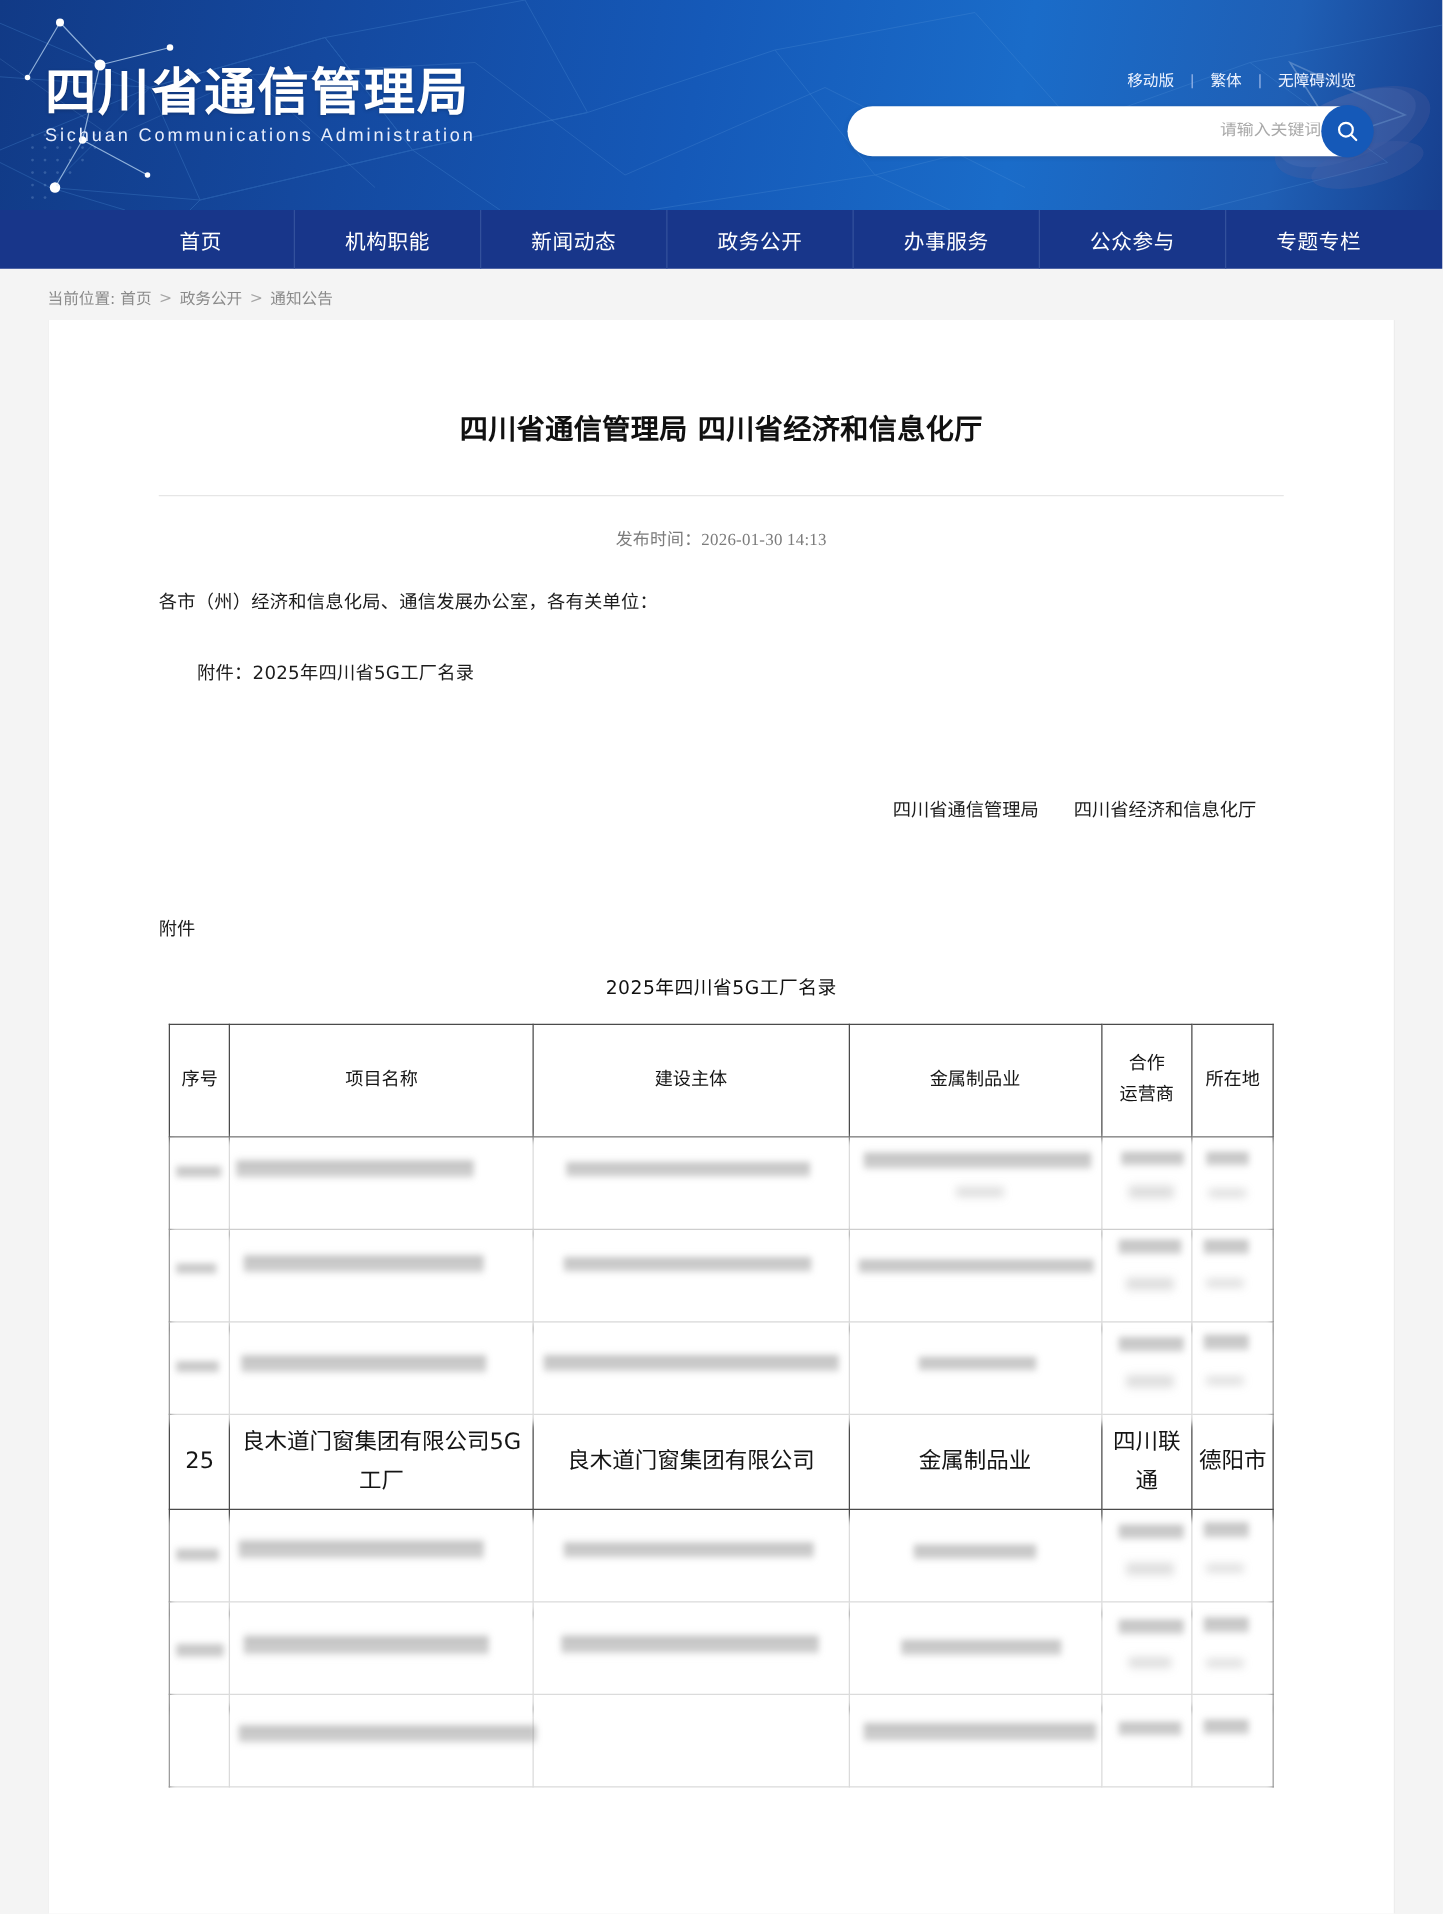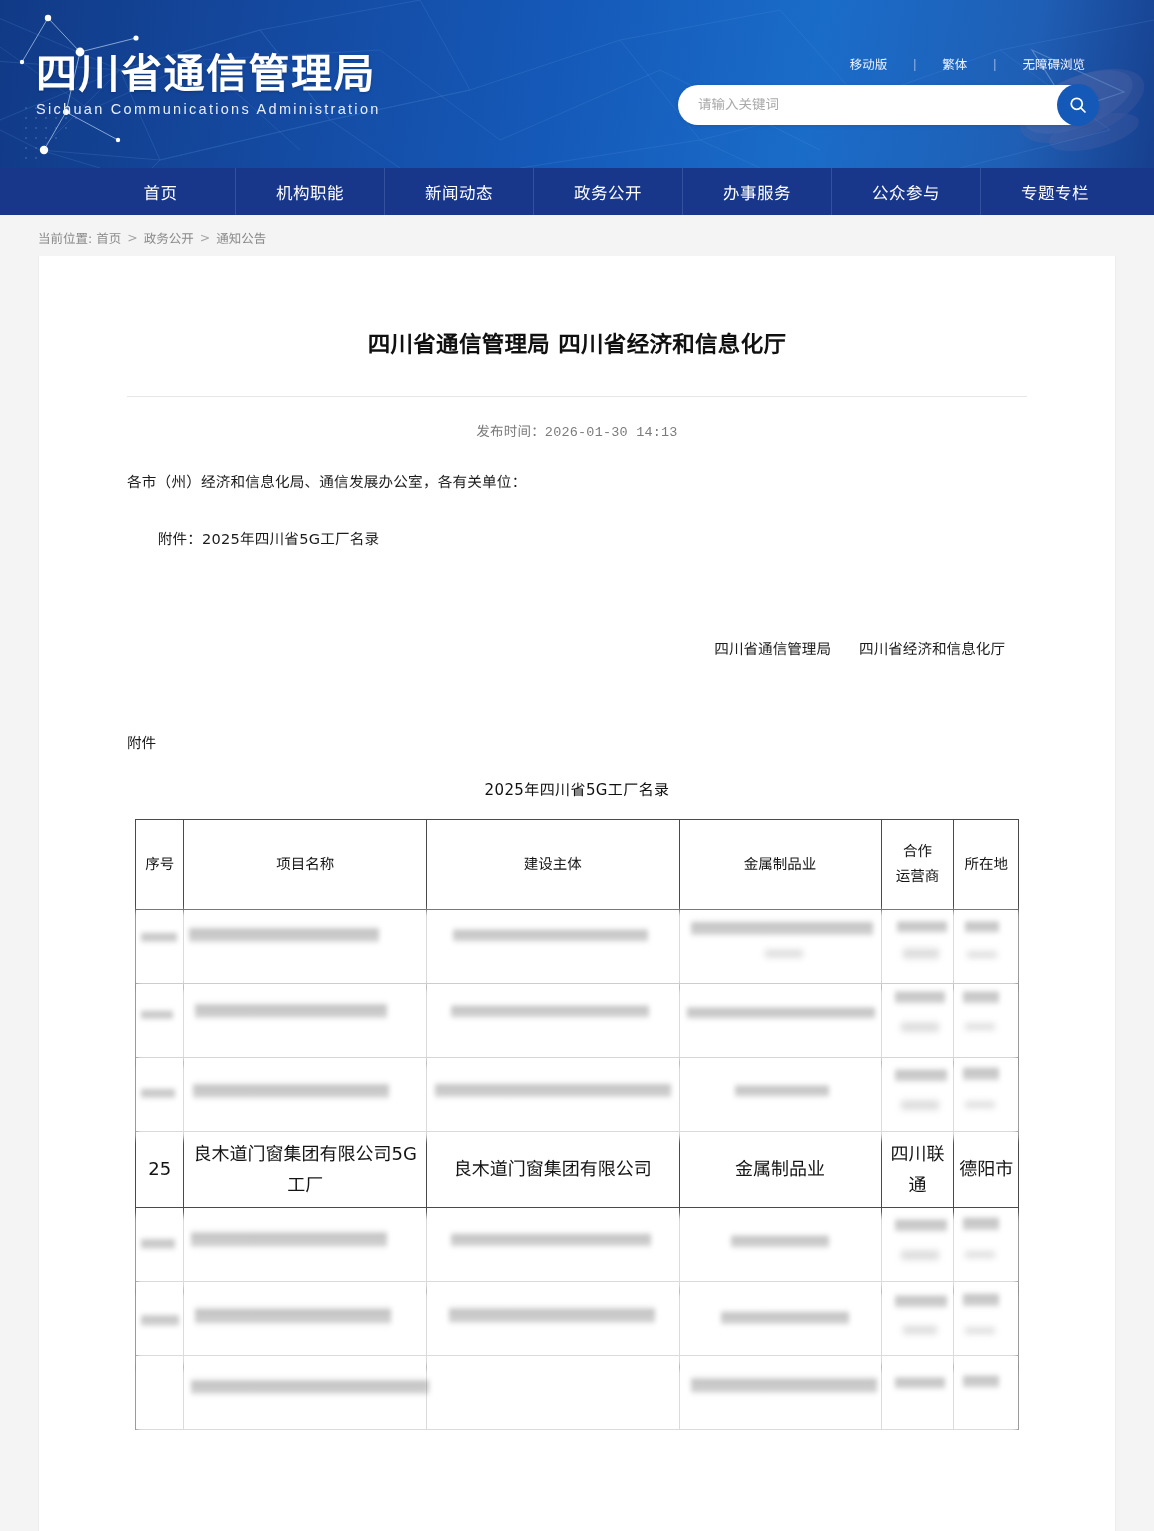--- a/index.html
+++ b/index.html
@@ -80,21 +80,21 @@
   .hdr-right {
     position: absolute;
     right: 56px;
     top: 54px;
     width: 420px;
   }
   .toplinks {
     display: flex;
     justify-content: flex-end;
     align-items: center;
-    gap: 13px;
+    gap: 0;
     font-size: 12.5px;
     color: #eaf1ff;
     margin-bottom: 12px;
   }
   .toplinks a {
     color: #eef3ff;
     text-decoration: none;
     padding: 0 13px;
     white-space: nowrap;
   }
@@ -110,24 +110,25 @@
     border-radius: 21px;
     display: flex;
     align-items: center;
     box-shadow: 0 1px 4px rgba(0,0,0,.12);
   }
   .searchbar input {
     flex: 1;
     border: 0;
     outline: 0;
     background: transparent;
-    margin-left: 20px;
+    margin-left: 4px;
     font-size: 13.5px;
     color: #333;
     font-family: Liberation Mono, monospace;
+    text-align: right;
   }
   .searchbar input::placeholder { color: #a9a9a9; }
   .search-btn {
     width: 42px; height: 42px;
     margin-right: -1px;
     border-radius: 50%;
     background: #1559b8;
     border: 0;
     cursor: pointer;
     display: flex;
@@ -205,21 +206,21 @@
     width: 900px;
     height: 1px;
     background: #e6e6e6;
   }
 
   .pubtime {
     margin-top: 23px;
     text-align: center;
     font-size: 13.5px;
     color: #7b7b7b;
-    font-family: Liberation Mono, monospace;
+    font-family: Liberation Serif, serif;
     letter-spacing: .2px;
   }
 
   .doc-body {
     margin: 26px auto 0;
     width: 900px;
     font-family: "DejaVu Sans", "Liberation Sans", sans-serif;
     font-size: 14.6px;
     color: #1c1c1c;
     line-height: 2.2;

